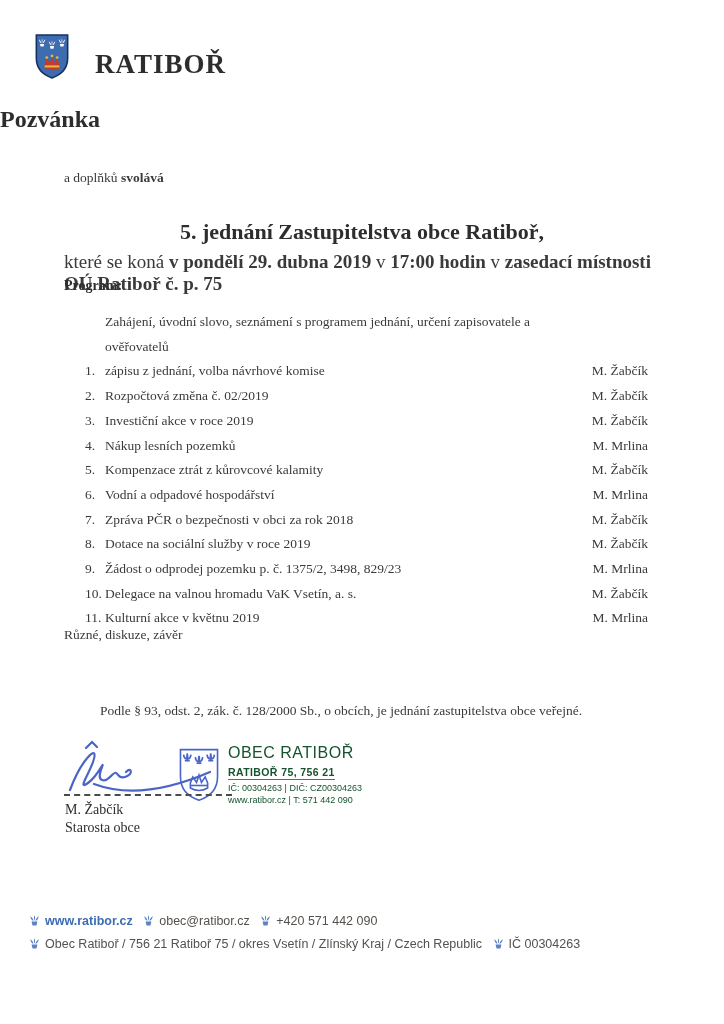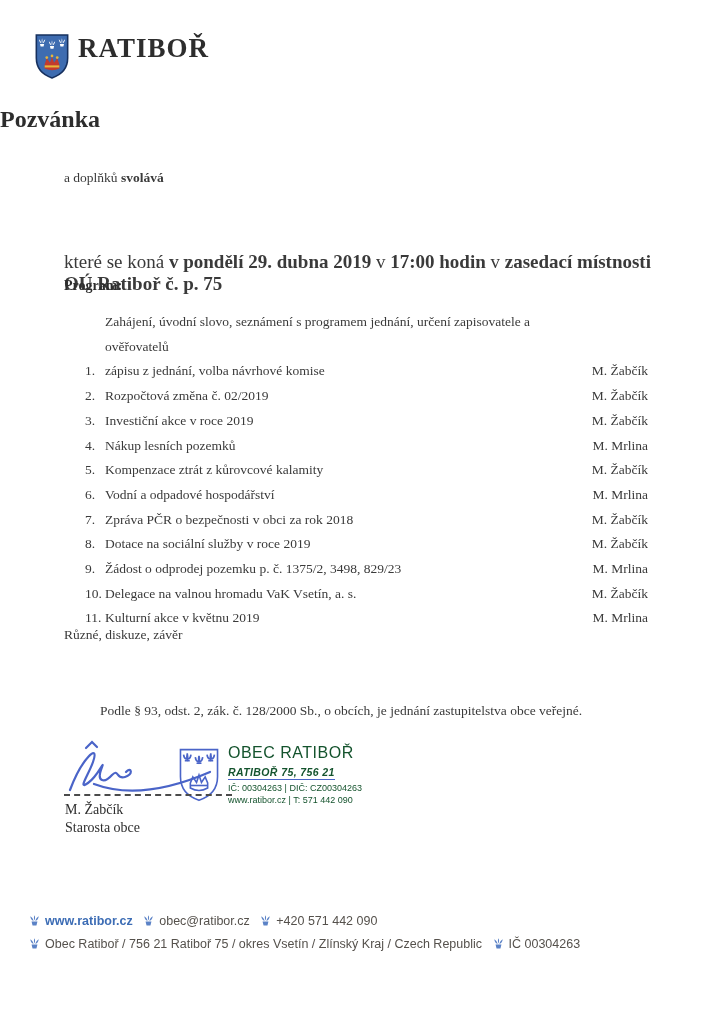--- a/index.html
+++ b/index.html
@@ -6,21 +6,21 @@
   .page{
     position:relative;
     width:724px;height:1024px;
     margin:0 auto;
     background:#ffffff;
     font-family:"Liberation Serif","DejaVu Serif",serif;
     color:#3a3a3a;
     overflow:hidden;
   }
   
-  .logo{position:absolute;left:34px;top:33px;display:flex;align-items:flex-start;gap:8px;}
+  .logo{position:absolute;left:34px;top:33px;display:flex;align-items:flex-end;gap:25px;}
   .logo-text{font-size:27px;font-weight:bold;color:#2d2d2d;letter-spacing:1px;}
   
   .doc-title{position:absolute;top:106px;left:0;width:100%;text-align:left;
     font-size:24px;font-weight:bold;color:#2d2d2d;}
   .intro{position:absolute;left:64px;top:148px;width:605px;font-size:13.5px;line-height:20px;}
   
   .meeting-heading{position:absolute;top:219px;left:0;width:100%;text-align:center;
     font-size:22px;font-weight:bold;color:#2d2d2d;}
   .when-line{position:absolute;left:64px;top:251px;width:620px;font-size:19px;}
   
@@ -32,21 +32,21 @@
   .pname{flex:0 0 auto;white-space:nowrap;}
   .closing{position:absolute;left:64px;top:627px;font-size:13.5px;}
   
   .legal{position:absolute;left:100px;top:703px;width:570px;font-size:13.5px;}
   
   .sig-svg{position:absolute;left:64px;top:736px;}
   .stamp-shield{position:absolute;left:178px;top:746px;}
   .stamp-text{position:absolute;left:228px;top:744px;color:#14532d;
     font-family:"Liberation Sans","DejaVu Sans",sans-serif;line-height:1.15;}
   .stamp-l1{font-size:16px;letter-spacing:.5px;font-weight:500;}
-  .stamp-l2{font-size:10.5px;font-weight:bold;letter-spacing:.4px;border-bottom:1.5px solid #4a64c8;display:inline-block;padding-bottom:1px;margin-top:2px;font-style:italic;}
+  .stamp-l2{font-size:10.5px;font-weight:bold;letter-spacing:.4px;border-bottom:1.5px solid #4a64c8;display:inline-block;padding-bottom:1px;margin-top:2px;}
   .stamp-l3,.stamp-l4{font-size:9px;margin-top:2px;}
   .dashed-line{position:absolute;left:64px;top:794px;width:168px;border-top:2px dashed #4b4b4b;}
   .signer{position:absolute;left:65px;top:801px;font-size:14px;line-height:18px;color:#2f2f2f;}
   
   .footer{position:absolute;left:28px;top:910px;width:690px;
     font-family:"Liberation Sans","DejaVu Sans",sans-serif;
     font-size:12.5px;color:#55514c;line-height:23px;}
   .footer .blue-link{color:#3d6db5;font-weight:bold;text-decoration:none;}
   .tulip{display:inline-block;vertical-align:-2px;margin:0 4px 0 0;}
   .fsep{display:inline-block;width:6px;}
@@ -73,20 +73,21 @@
     <span class="logo-text">RATIBOŘ</span>
   </div>
 
   <div class="doc-title">Pozvánka</div>
 
   <div class="intro">
     <br>
     <span>a doplňků </span><b>svolává</b>
   </div>
 
+  <div class="meeting-heading">5. jednání Zastupitelstva obce Ratiboř,</div>
   <div class="when-line">
     <span>které se koná </span><b>v pondělí 29. dubna 2019</b><span> v </span><b>17:00 hodin</b><span> v </span><b>zasedací místnosti OÚ Ratiboř č. p. 75</b>
   </div>
 
   <div class="program-label">Program:</div>
 
   <div class="program-list">
     <div class="prow">
       <div class="pnum">1.</div>
       <div class="ptext">

